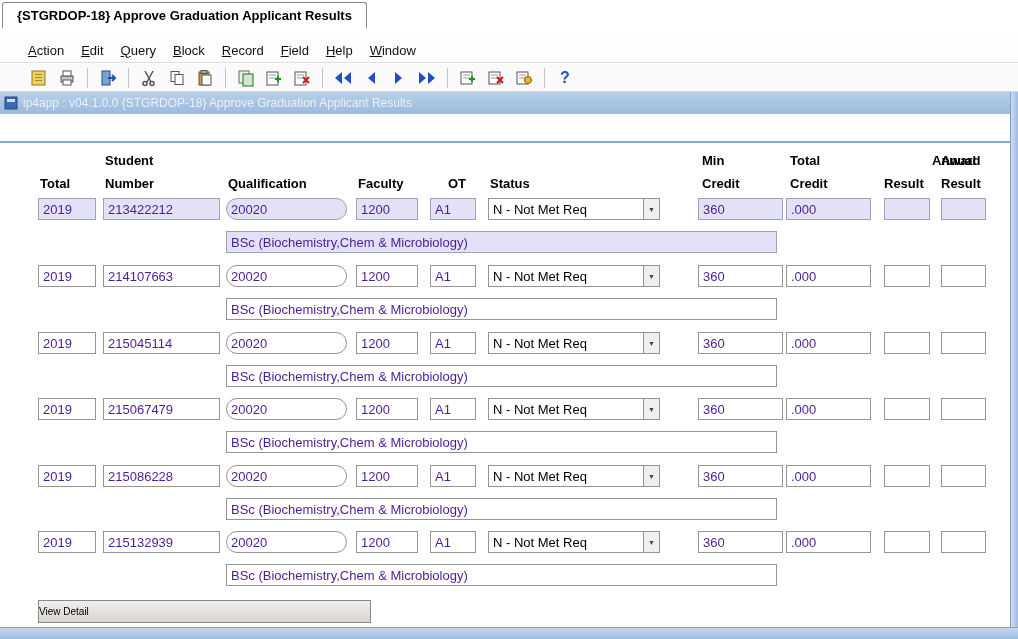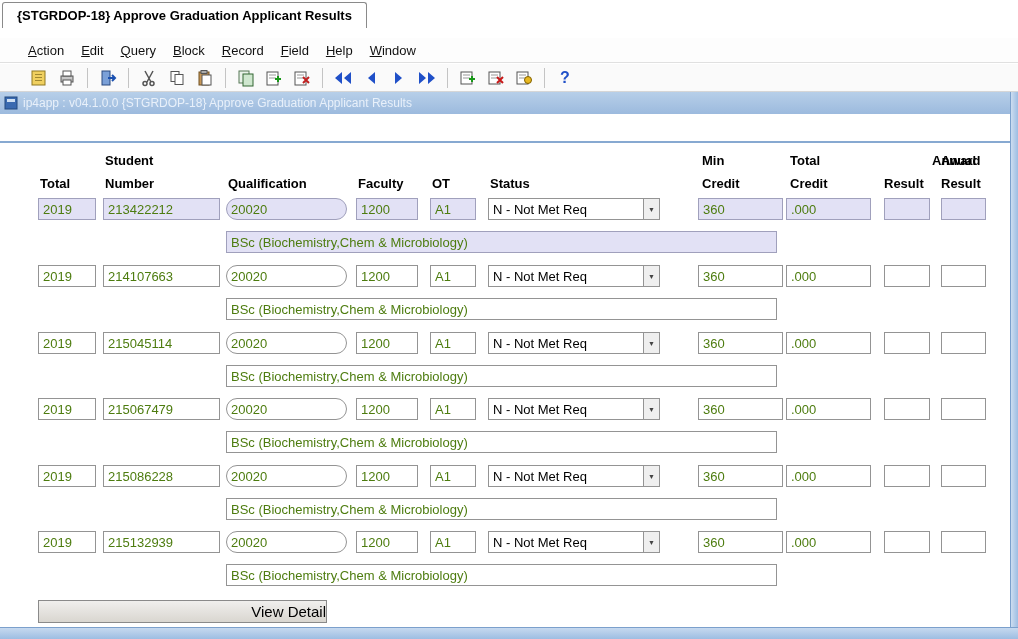--- a/index.html
+++ b/index.html
@@ -38,21 +38,21 @@
     background:#f1f0ee; border:1px solid #4f7ab3; border-bottom:none;
     font-size:13px; line-height:24px; z-index:3; }
 
   
   .hdr { position:absolute; font-size:13px; font-weight:bold; color:#000; z-index:2; }
 
   
   .recgrp { position:absolute; left:0; width:100%; height:0; z-index:2; }
   .fld { position:absolute; top:0; height:22px; border:1px solid #949494;
     background:#fff; font-size:13px; font-family:"Liberation Sans","DejaVu Sans",sans-serif;
-    padding:0 4px; color:#4d7c0f; outline:none; }
+    padding:0 4px; color:#4c1d95; outline:none; }
   .sel { background:#e2e1f5; border-color:#a0a0bc; }
   .c-year    { left:38px;  width:58px; }
   .c-student { left:103px; width:117px; }
   .c-qual    { left:226px; width:121px;border-radius:11px; }
   .c-fac     { left:356px; width:62px; }
   .c-ot      { left:430px; width:46px; }
   .c-status  { left:488px; width:172px; }
   .c-min     { left:698px; width:85px; }
   .c-tot     { left:786px; width:85px; }
   .c-ann     { left:884px; width:46px; }
@@ -61,23 +61,23 @@
 
   .dd { position:absolute; top:0; height:22px; display:flex; }
   .ddin { flex:1; min-width:0; height:22px; border:1px solid #949494;
     font-size:13px; font-family:"Liberation Sans","DejaVu Sans",sans-serif;
     padding:0 4px; background:#fff; outline:none; }
   .ddbtn { width:16px; height:22px; border:1px solid #949494; border-left:none;
     background:#efefef; display:flex; align-items:center; justify-content:center;
     font-size:7px; color:#444; cursor:default; }
 
   
-  .view-detail { position:absolute; left:38px; top:600px; width:289px; height:23px;
+  .view-detail { position:absolute; left:38px; top:600px; width:333px; height:23px;
     background:linear-gradient(#f0efed,#d9d6d0); border:1px solid #8a8a8a;
-    font-size:15px; text-align:right; line-height:21px; z-index:2; cursor:default; }
+    font-size:10px; text-align:left; line-height:21px; z-index:2; cursor:default; }
   .vstrip { position:absolute; left:1010px; top:92px; width:8px; height:535px;
     background:linear-gradient(90deg,#cdddf0,#9dbde2); border-left:1px solid #7ba0cc; }
   .hstrip { position:absolute; left:0; top:627px; width:1018px; height:12px;
     background:linear-gradient(#c6d9ef,#9dbde2); border-top:1px solid #7ba0cc; }
 </style>
 </head>
 <body>
 
 <div class="screen">
 
@@ -218,21 +218,21 @@
   </div>
 
   <div class="content-bg"></div>
 
 
   <span class="hdr" style="left:40px;top:176px">Total</span>
   <span class="hdr" style="left:105px;top:153px">Student</span>
   <span class="hdr" style="left:105px;top:176px">Number</span>
   <span class="hdr" style="left:228px;top:176px">Qualification</span>
   <span class="hdr" style="left:358px;top:176px">Faculty</span>
-  <span class="hdr" style="left:432px;top:176px">OT</span>
+  <span class="hdr" style="left:448px;top:176px">OT</span>
   <span class="hdr" style="left:490px;top:176px">Status</span>
   <span class="hdr" style="left:702px;top:153px">Min</span>
   <span class="hdr" style="left:702px;top:176px">Credit</span>
   <span class="hdr" style="left:790px;top:153px">Total</span>
   <span class="hdr" style="left:790px;top:176px">Credit</span>
   <span class="hdr" style="left:932px;top:153px">Annual</span>
   <span class="hdr" style="left:884px;top:176px">Result</span>
   <span class="hdr" style="left:941px;top:153px">Award</span>
   <span class="hdr" style="left:941px;top:176px">Result</span>
 

